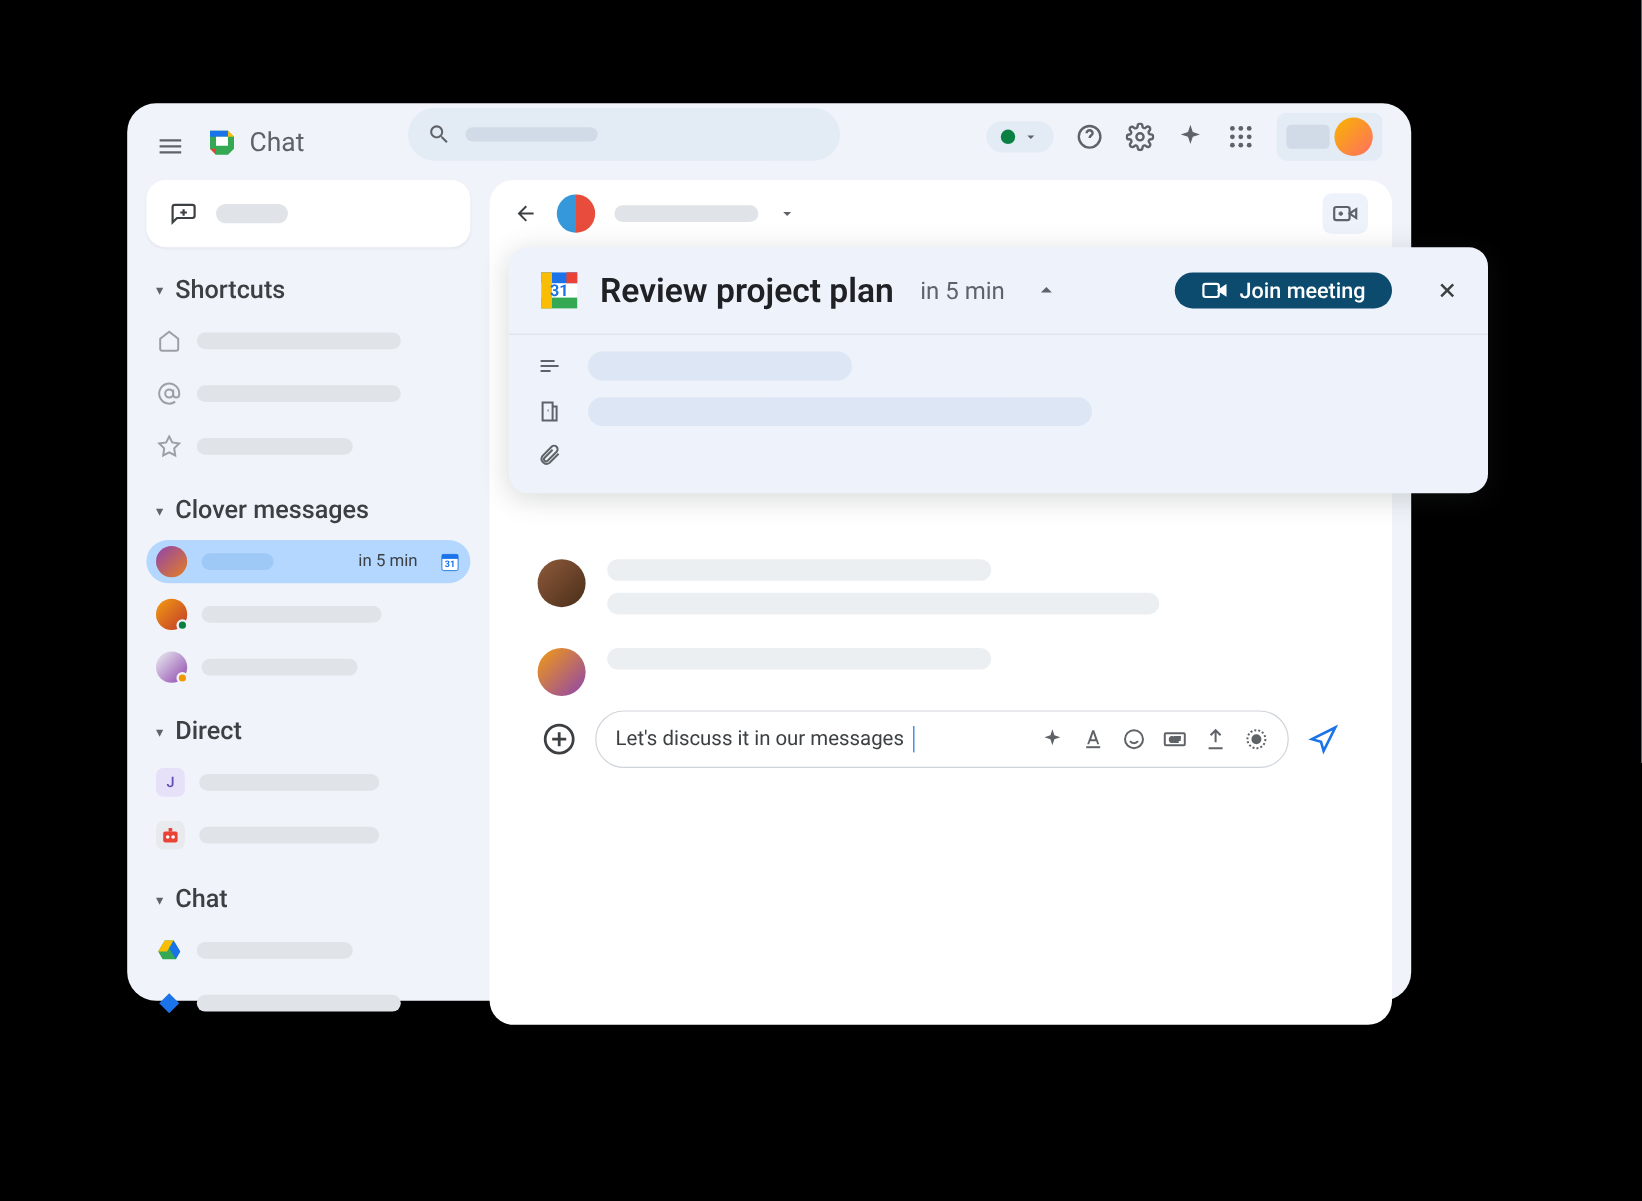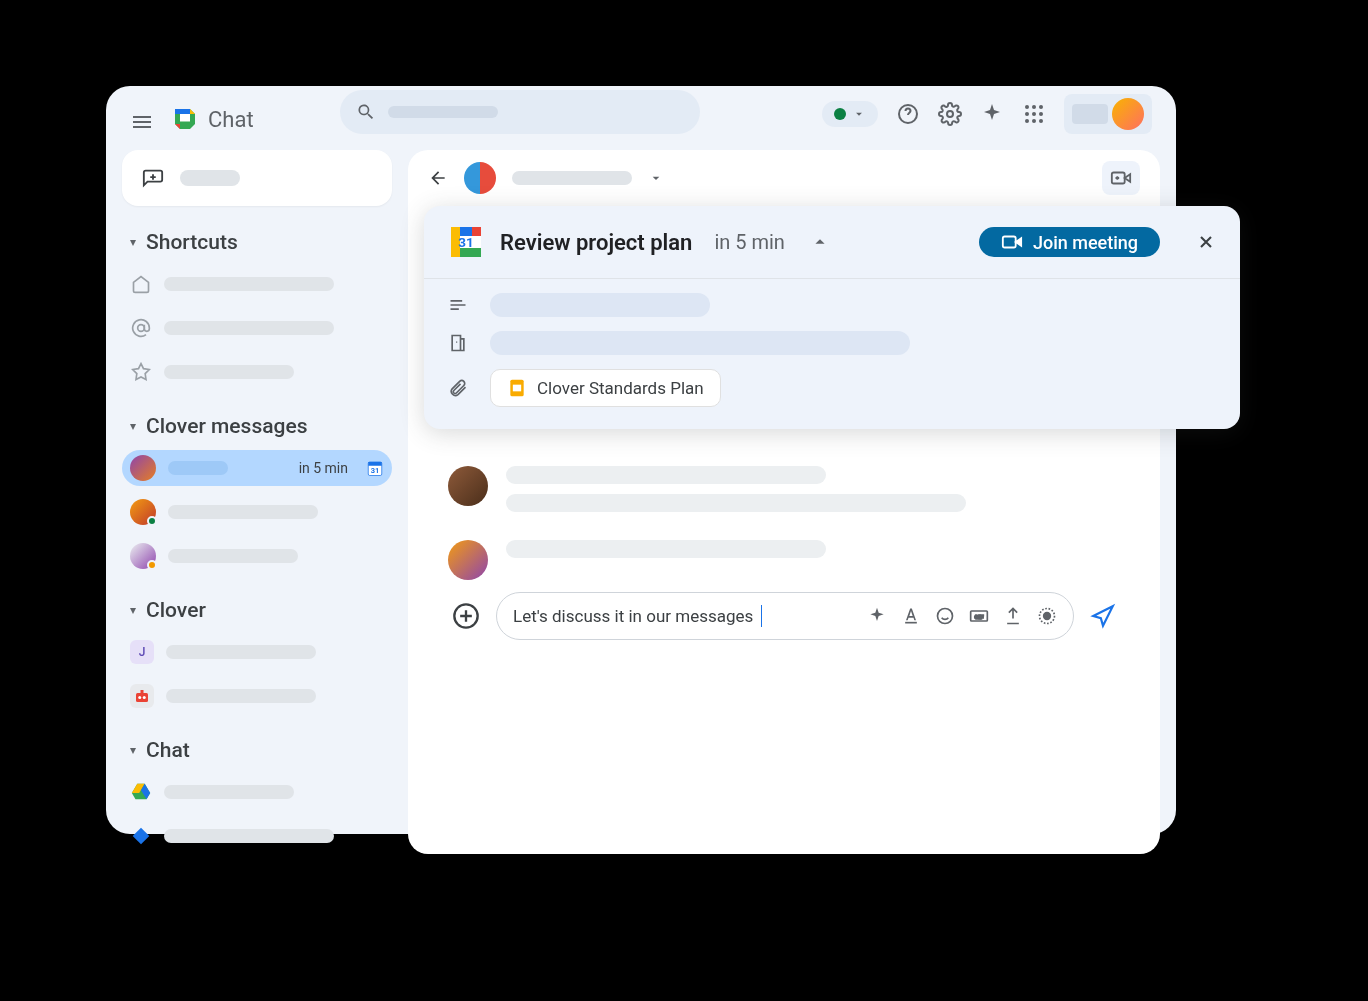--- a/index.html
+++ b/index.html
@@ -116,26 +116,26 @@
   background: #eef3fb;
   border-radius: 16px;
   box-shadow: 0 4px 24px rgba(60,64,67,0.2);
   z-index: 10;
 }
 .meeting-head {
   display: flex; align-items: center; padding: 18px 24px; gap: 16px;
   border-bottom: 1px solid #dfe3e8;
 }
 .cal-icon { width: 36px; height: 36px; }
-.meeting-title { font-size: 22px; font-weight: 600; color: #202124; }
+.meeting-title { font-size: 28px; font-weight: 600; color: #202124; }
 .meeting-time { font-size: 20px; color: #5f6368; margin-left: 6px; }
 .chev-up { color: #5f6368; margin-left: 8px; cursor:pointer; }
 .join-btn {
   margin-left: auto;
-  background: #0369a1;
+  background: #0c4a6e;
   color: #fff;
   border-radius: 22px;
   padding: 4px 22px;
   font-size: 18px;
   font-weight: 500;
   display: flex; align-items: center; gap: 10px;
 }
 .close-x { color: #3c4043; cursor:pointer; font-size:18px; }
 .meeting-body { padding: 14px 24px 22px 24px; display:flex; flex-direction:column; gap: 14px; }
 .m-row { display: flex; align-items: center; gap: 22px; }
@@ -309,21 +309,21 @@
       </div>
       <div class="item">
         <div class="mini-avatar a3">
             <div class="badge-dot orange"></div>
           </div>
         <div class="ph w130"></div>
       </div>
 
       <div class="section-header">
         <span class="chev">▾</span>
-        <span class="section-title">Clover</span>
+        <span class="section-title">Direct</span>
       </div>
       <div class="item">
         <div class="square-icon j">J</div>
         <div class="ph w150"></div>
       </div>
       <div class="item">
         <div class="square-icon bot">
             <svg width="18" height="18" viewBox="0 0 24 24">
               <rect x="4" y="8" width="16" height="12" rx="2" fill="#ea4335"></rect>
               <circle cx="9" cy="14" r="2" fill="#fff"></circle>
@@ -423,27 +423,20 @@
                 </svg>
               </div>
             <div class="bar w420"></div>
           </div>
           <div class="m-row">
             <div class="m-icon">
                 <svg width="20" height="20" viewBox="0 0 24 24" fill="none" stroke="currentColor" stroke-width="2">
                   <path d="M21 11l-9 9a5 5 0 01-7-7l9-9a3.5 3.5 0 015 5l-9 9a2 2 0 01-3-3l8-8"></path>
                 </svg>
               </div>
-            <div class="attach-chip">
-              <svg class="slides-icon" viewBox="0 0 24 24">
-                  <rect x="4" y="2" width="16" height="20" rx="2" fill="#f9ab00"></rect>
-                  <rect x="7" y="8" width="10" height="8" fill="#fff"></rect>
-                </svg>
-              <span>Clover Standards Plan</span>
-            </div>
           </div>
         </div>
       </div>
 
       <div class="messages">
         <div class="msg">
           <div class="av m1"></div>
           <div class="lines">
             <div class="ph w320"></div>
             <div class="ph w460"></div>

